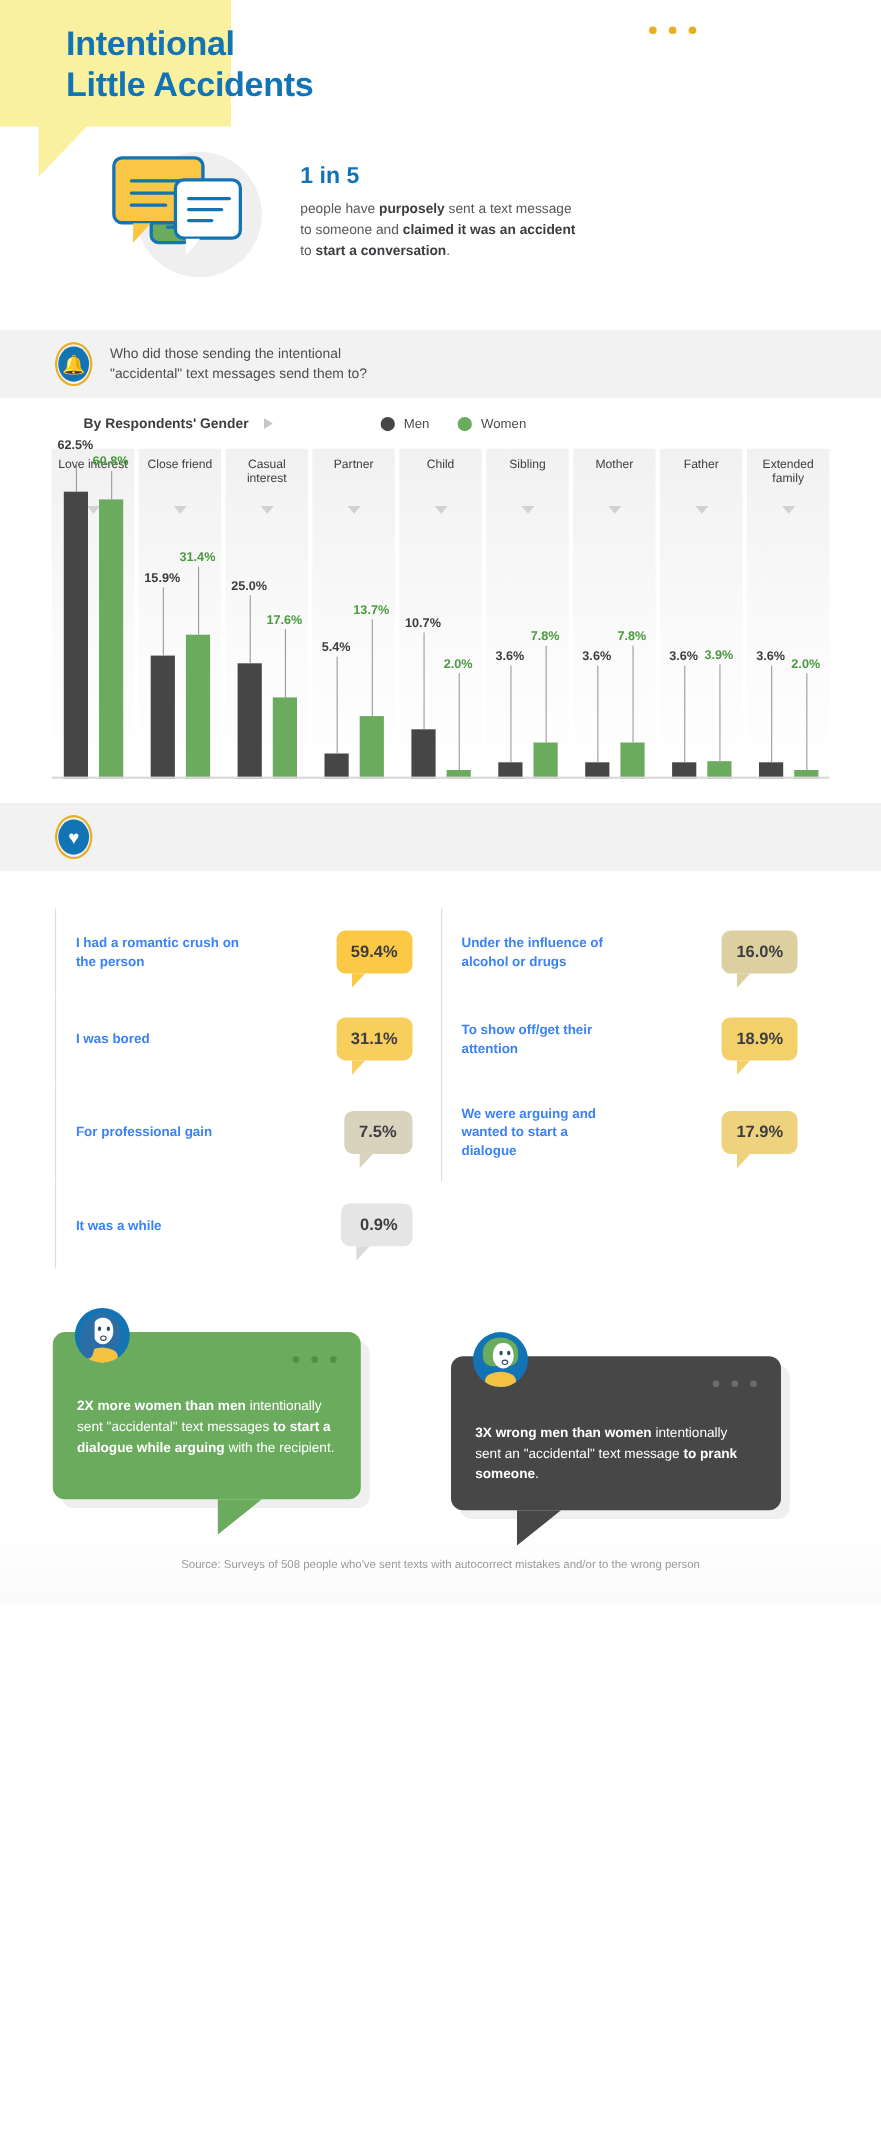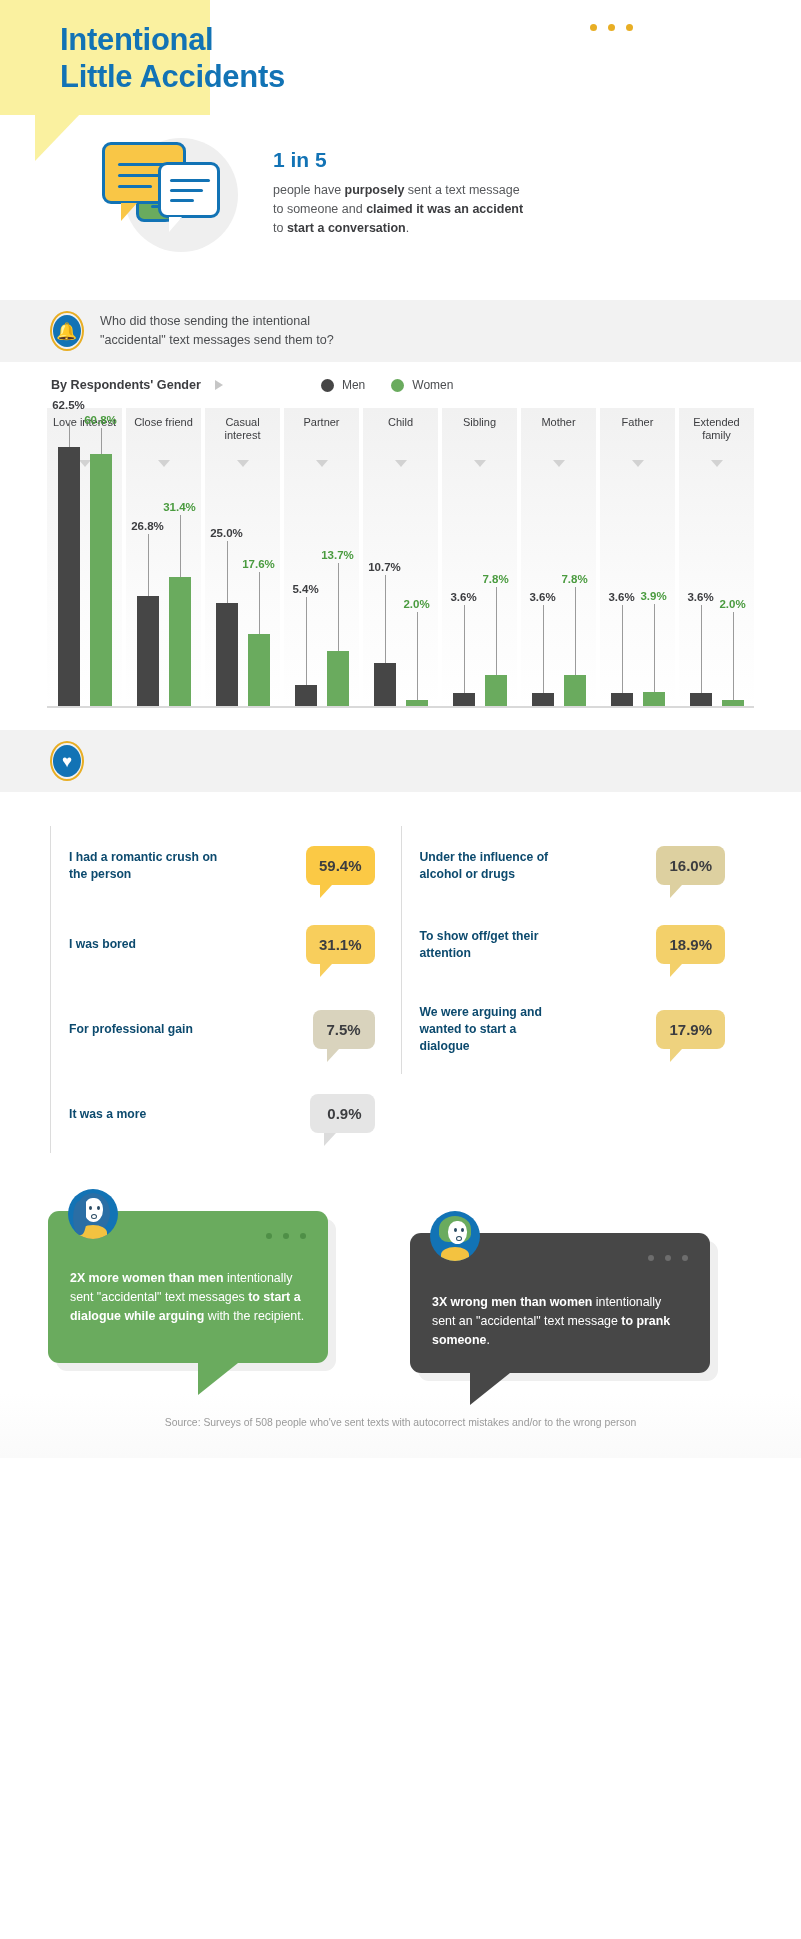--- a/index.html
+++ b/index.html
@@ -69,21 +69,21 @@
     position:absolute; left:3px; top:4px; right:3px; bottom:4px;
     border-radius:50%; background:#1273b5;
     display:flex; align-items:center; justify-content:center;
     color:#fff; font-size:17px; line-height:1;
   }
   .banner-text { font-size:12.6px; line-height:1.48; color:#4b4d50; }
 
   
   .chart-wrap { padding: 16px 0 0 0; background:#fff; }
   .chart-head {
-    display:flex; align-items:center; padding-left: 51px; gap: 8px; margin-bottom: 16px;
+    display:flex; align-items:center; padding-left: 76px; gap: 8px; margin-bottom: 16px;
   }
   .chart-head-title { font-size:12.6px; font-weight:bold; color:#3c3d40; }
   .play-tri {
     width:0;height:0;border-top:5px solid transparent;border-bottom:5px solid transparent;
     border-left:8px solid #c6c6c6; margin-left:6px;
   }
   .legend { display:flex; gap:26px; margin-left: 90px; align-items:center; }
   .legend-item { display:flex; align-items:center; gap:8px; font-size:12px; color:#4b4d50; }
   .legend-dot { width:13px;height:13px;border-radius:50%; display:block; }
 
@@ -120,21 +120,21 @@
   .vlabel.women { color:#4a9b3f; }
   .chart-baseline { position:absolute; left:0; right:0; bottom:0; height:2px; background:#d9d9d9; }
 
   
   .reasons { padding: 34px 50px 26px 50px; }
   .reason-grid { display:grid; grid-template-columns: 1fr 1fr; column-gap: 0px; row-gap: 0px; }
   .reason-row {
     display:flex; align-items:center; justify-content:space-between;
     border-left: 1px solid #dcdcdc; padding: 20px 26px 20px 18px; min-height: 78px;
   }
-  .reason-label { font-size:12.2px; line-height:1.38; color:#0c4a6e; font-weight:bold; max-width: 150px; }
+  .reason-label { font-size:12.2px; line-height:1.38; color:#3b82f6; font-weight:bold; max-width: 150px; }
   .bubble {
     position:relative; border-radius:8px; padding: 11px 13px;
     font-size:15px; font-weight:bold; color:#3c3d40; min-width:62px; text-align:center; flex:none;
   }
   .bubble:after {
     content:""; position:absolute; left:14px; top:100%;
     width:0;height:0;border-left:0 solid transparent;
     border-right:12px solid transparent; border-top:13px solid inherit;
   }
   .bubble .tail {
@@ -266,21 +266,21 @@
                 <div class="bar women" style="height: 254px;"></div>
               </div>
             </div>
           </div>
           <div class="col">
             <div class="col-label">Close friend</div>
             <div class="col-caret"></div>
             <div class="bars">
               <div class="barbox">
                 <span class="stem" style="height: 62px; bottom: 112px;"></span>
-                <span class="vlabel men" style="bottom: 176px;">26.8%</span>
+                <span class="vlabel men" style="bottom: 176px;">15.9%</span>
                 <div class="bar men" style="height: 112px;"></div>
               </div>
               <div class="barbox">
                 <span class="stem" style="height: 62px; bottom: 131px;"></span>
                 <span class="vlabel women" style="bottom: 195px;">31.4%</span>
                 <div class="bar women" style="height: 131px;"></div>
               </div>
             </div>
           </div>
           <div class="col">
@@ -427,21 +427,21 @@
         </div>
         <div class="reason-row">
           <div class="reason-label">For professional gain</div>
           <div class="bubble" style="background: rgb(217, 211, 189);">7.5%<span class="tail" style="border-top: 13px solid rgb(217, 211, 189);"></span></div>
         </div>
         <div class="reason-row">
           <div class="reason-label">We were arguing and wanted to start a dialogue</div>
           <div class="bubble" style="background: rgb(238, 210, 126);">17.9%<span class="tail" style="border-top: 13px solid rgb(238, 210, 126);"></span></div>
         </div>
         <div class="reason-row">
-          <div class="reason-label">It was a more</div>
+          <div class="reason-label">It was a while</div>
           <div class="bubble" style="background: #e5e5e5; padding-left: 17px;">0.9%<span class="tail" style="border-top: 13px solid rgb(219, 219, 219);"></span></div>
         </div>
       </div>
   </div>
 
   <div class="callouts">
 
     <div class="callout-shadow" style="left:56px; top:36px; width:280px; height:152px;"></div>
     <div class="callout green" style="left:48px; top:28px; width:280px; height:152px;">
       <div class="avatar">

